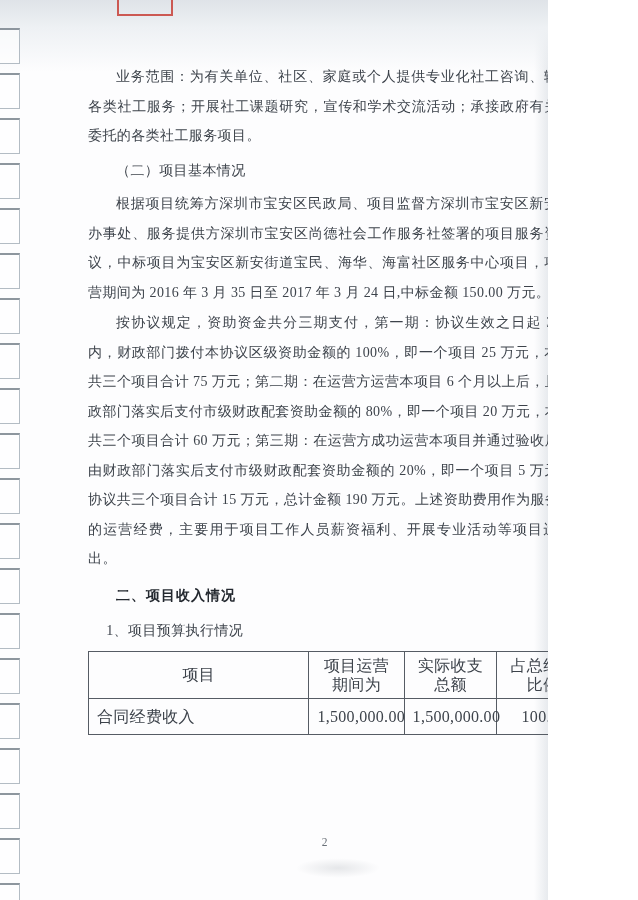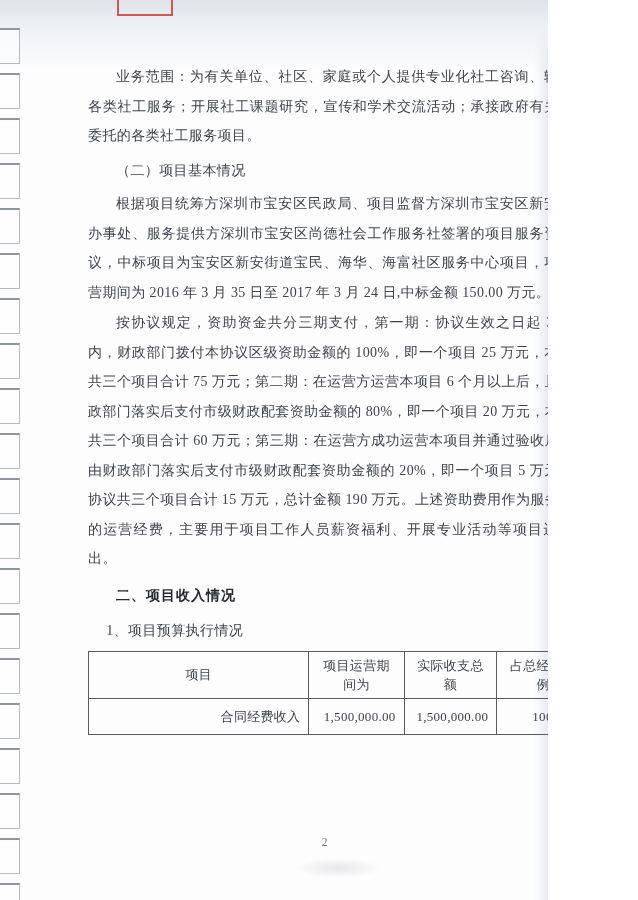--- a/index.html
+++ b/index.html
@@ -41,32 +41,32 @@
     letter-spacing:.4px;
     text-align:justify;
   }
   .content p{margin:0;text-indent:2em;}
   .content p + p{margin-top:1px;}
   .h-plain{margin:5px 0 4px 0;text-indent:2em;font-weight:400;}
   .h-bold{margin:7px 0 5px 0;text-indent:2em;font-weight:700;color:#23282f;letter-spacing:1px;}
   .h-sub{margin:6px 0 4px 0;text-indent:1.3em;font-weight:400;}
   table.budget{
     width:502px;border-collapse:collapse;margin-top:5px;
-    font-size:13px;color:#3d434b;letter-spacing:.3px;
+    font-size:16px;color:#3d434b;letter-spacing:.3px;
     table-layout:fixed;
   }
   table.budget th, table.budget td{
     border:1px solid #565c64;
     padding:2px 8px;
     font-weight:400;
     line-height:19px;
   }
   table.budget th{height:42px;text-align:center;}
   table.budget td{height:31px;}
-  td.c{text-align:right;}
+  td.c{text-align:left;}
   td.num{text-align:right;padding-right:12px;font-family:"Liberation Serif","DejaVu Serif",serif;}
   td.pct{text-align:right;padding-right:10px;}
   .page-number{
     position:absolute;left:0;top:836px;width:650px;
     text-align:center;font-size:11.5px;color:#697078;letter-spacing:1px;
   }
 </style>
 </head>
 <body>
 

